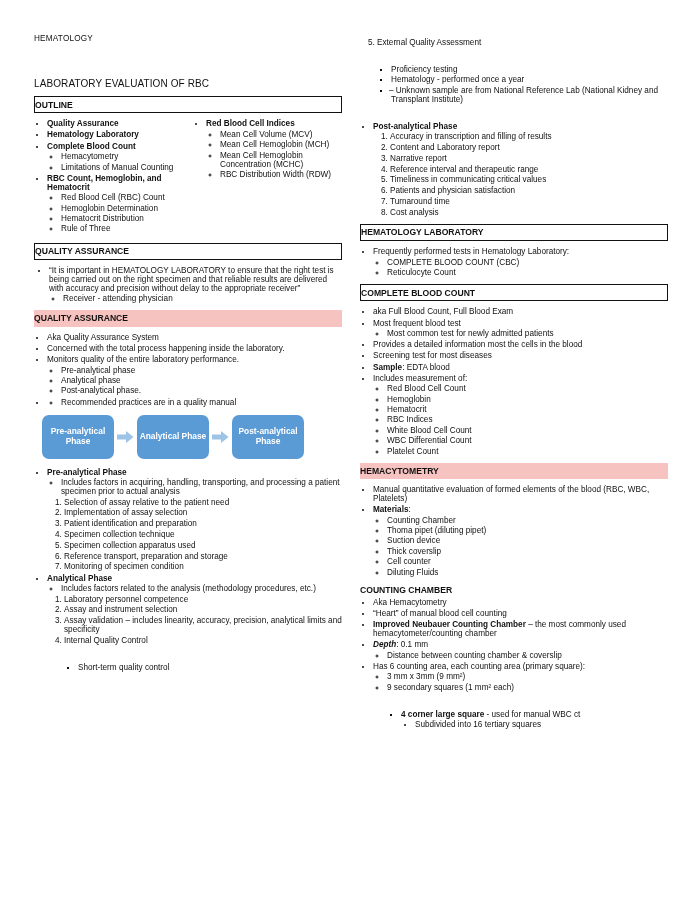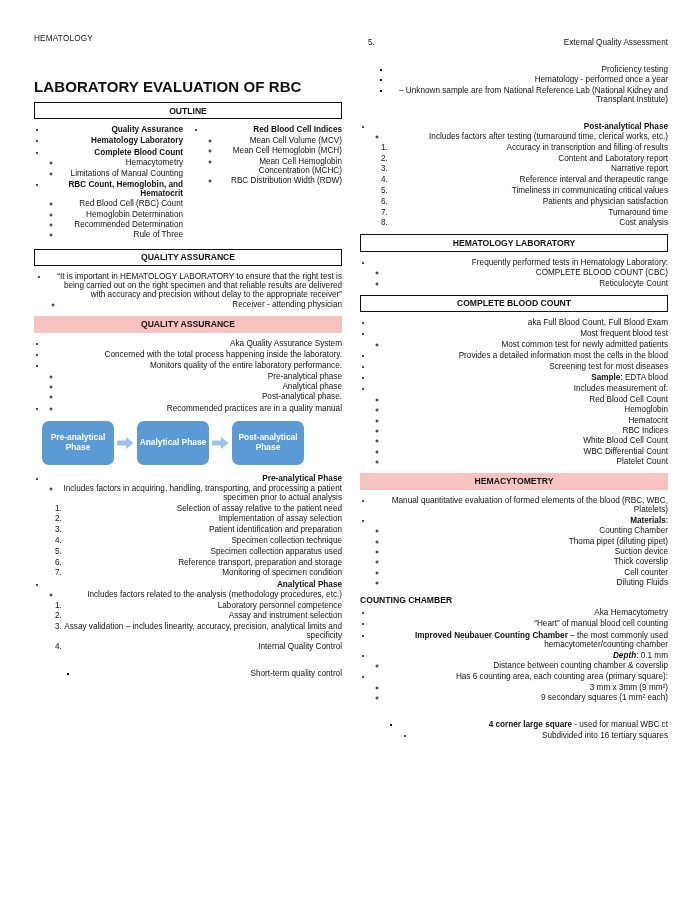--- a/index.html
+++ b/index.html
@@ -26,43 +26,43 @@
     flex: 0 0 308px;
   }
   .col.right { padding-top: 4px; }
 
   .doc-kicker {
     font-size: 8.2px;
     letter-spacing: .2px;
     margin-bottom: 1px;
   }
   .doc-title {
-    font-size: 15px;
-    font-weight: bold;
+    font-size: 10px;
+    font-weight: normal;
     letter-spacing: .1px;
     margin-bottom: 7px;
     margin-top: 35px;
   }
 
   .banner {
     border: 1px solid #111;
-    text-align: center;
+    text-align: left;
     font-weight: bold;
     font-size: 8.6px;
     padding: 2.5px 0 2.8px;
     margin: 7px 0 6px;
     background: #fff;
   }
   .banner.pink {
     background: #f6c3c0;
     border: none;
     padding: 3px 0 3.4px;
   }
 
-  ul, ol { margin: 0; padding: 0; text-align: right; }
+  ul, ol { margin: 0; padding: 0; }
   li { margin: 0; }
 
   ul.disc {
     list-style: disc;
     padding-left: 13px;
     margin: 0 0 0 0;
   }
   ul.disc > li { margin-bottom: 2.2px; }
 
   ul.circle {
@@ -167,21 +167,21 @@
             <ul class="circle">
               <li>Hemacytometry</li>
               <li>Limitations of Manual Counting</li>
             </ul>
           </li>
           <li>
             <span class="b">RBC Count, Hemoglobin, and Hematocrit</span>
             <ul class="circle">
               <li>Red Blood Cell (RBC) Count</li>
               <li>Hemoglobin Determination</li>
-              <li>Recommended Determination</li>
+              <li>Hematocrit Distribution</li>
               <li>Rule of Three</li>
             </ul>
           </li>
         </ul>
       </div>
       <div>
         <ul class="disc">
           <li>
             <span class="b">Red Blood Cell Indices</span>
             <ul class="circle">
@@ -292,23 +292,20 @@
           <li>
             <span style="margin-left:-2px">–&nbsp;</span><span>Unknown sample are from National Reference Lab (National Kidney and Transplant Institute)</span>
           </li>
         </ul>
       </li>
     </ol>
 
     <ul class="disc" style="margin-top:3px">
       <li>
         <span class="b">Post-analytical Phase</span>
-        <ul class="circle">
-          <li>Includes factors after testing (turnaround time, clerical works, etc.)</li>
-        </ul>
         <ol class="num">
           <li>Accuracy in transcription and filling of results</li>
           <li>Content and Laboratory report</li>
           <li>Narrative report</li>
           <li>Reference interval and therapeutic range</li>
           <li>Timeliness in communicating critical values</li>
           <li>Patients and physician satisfaction</li>
           <li>Turnaround time</li>
           <li>Cost analysis</li>
         </ol>

